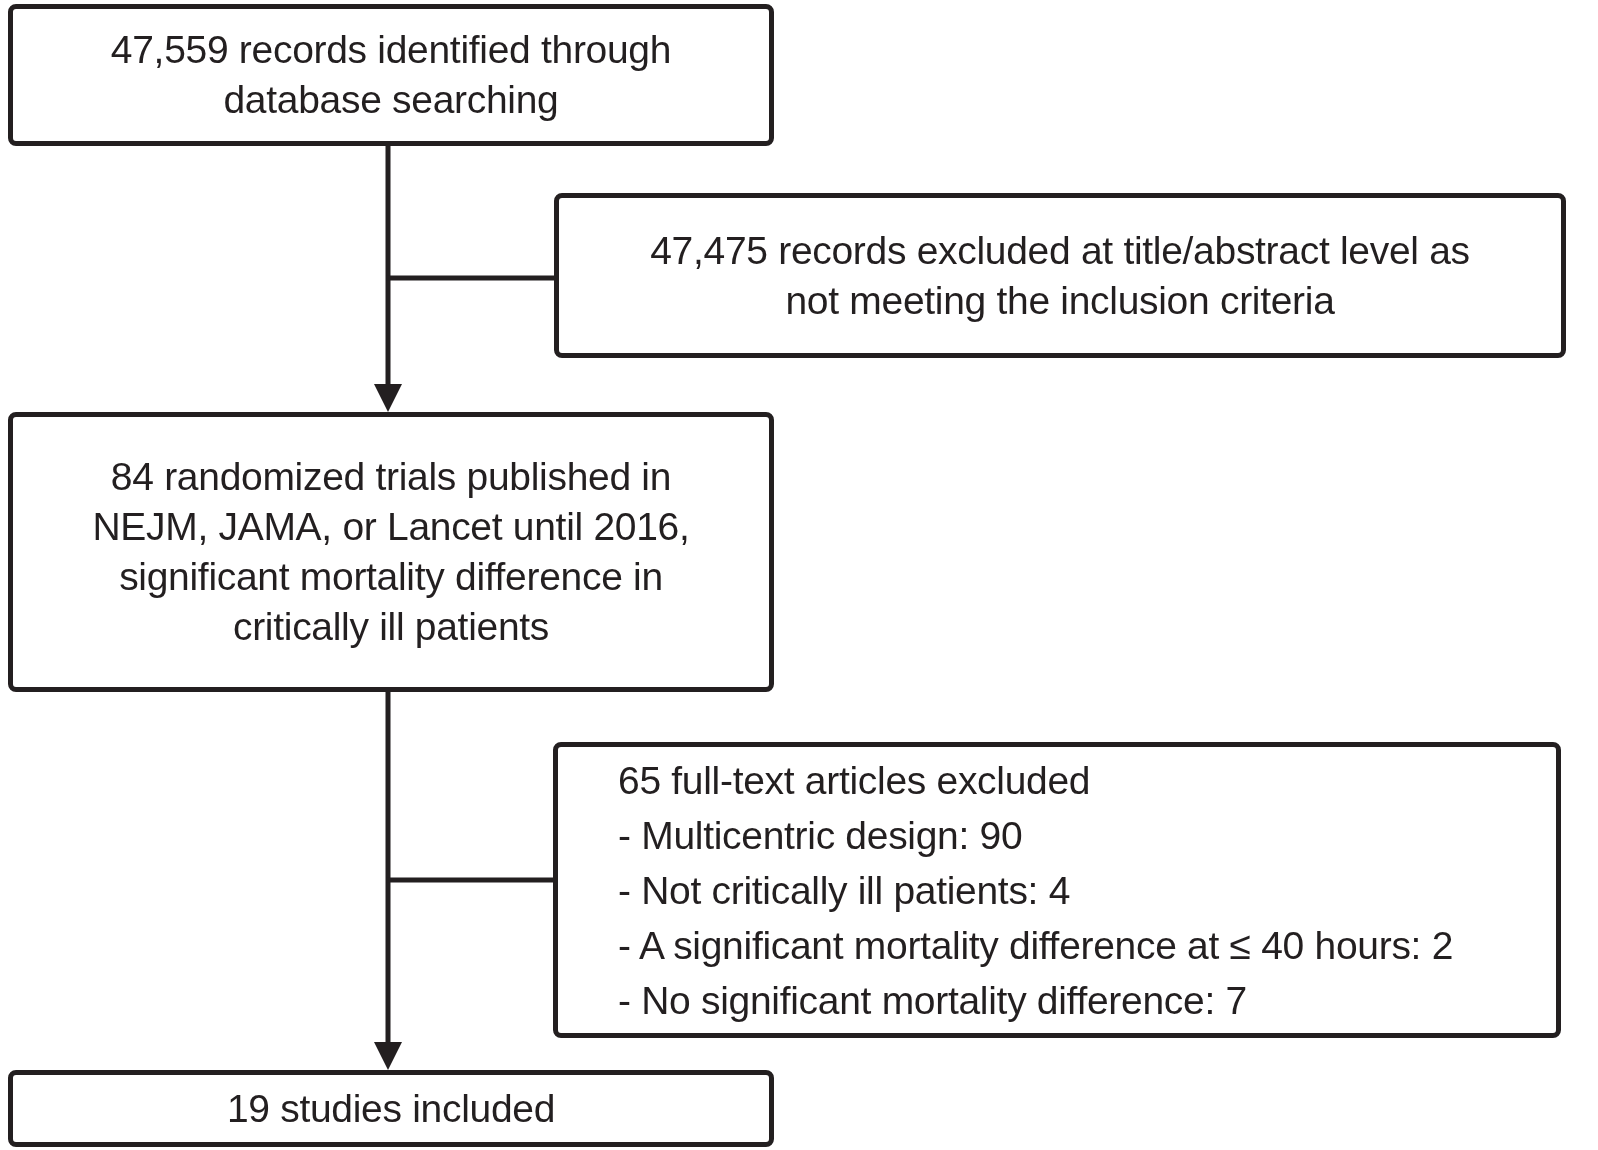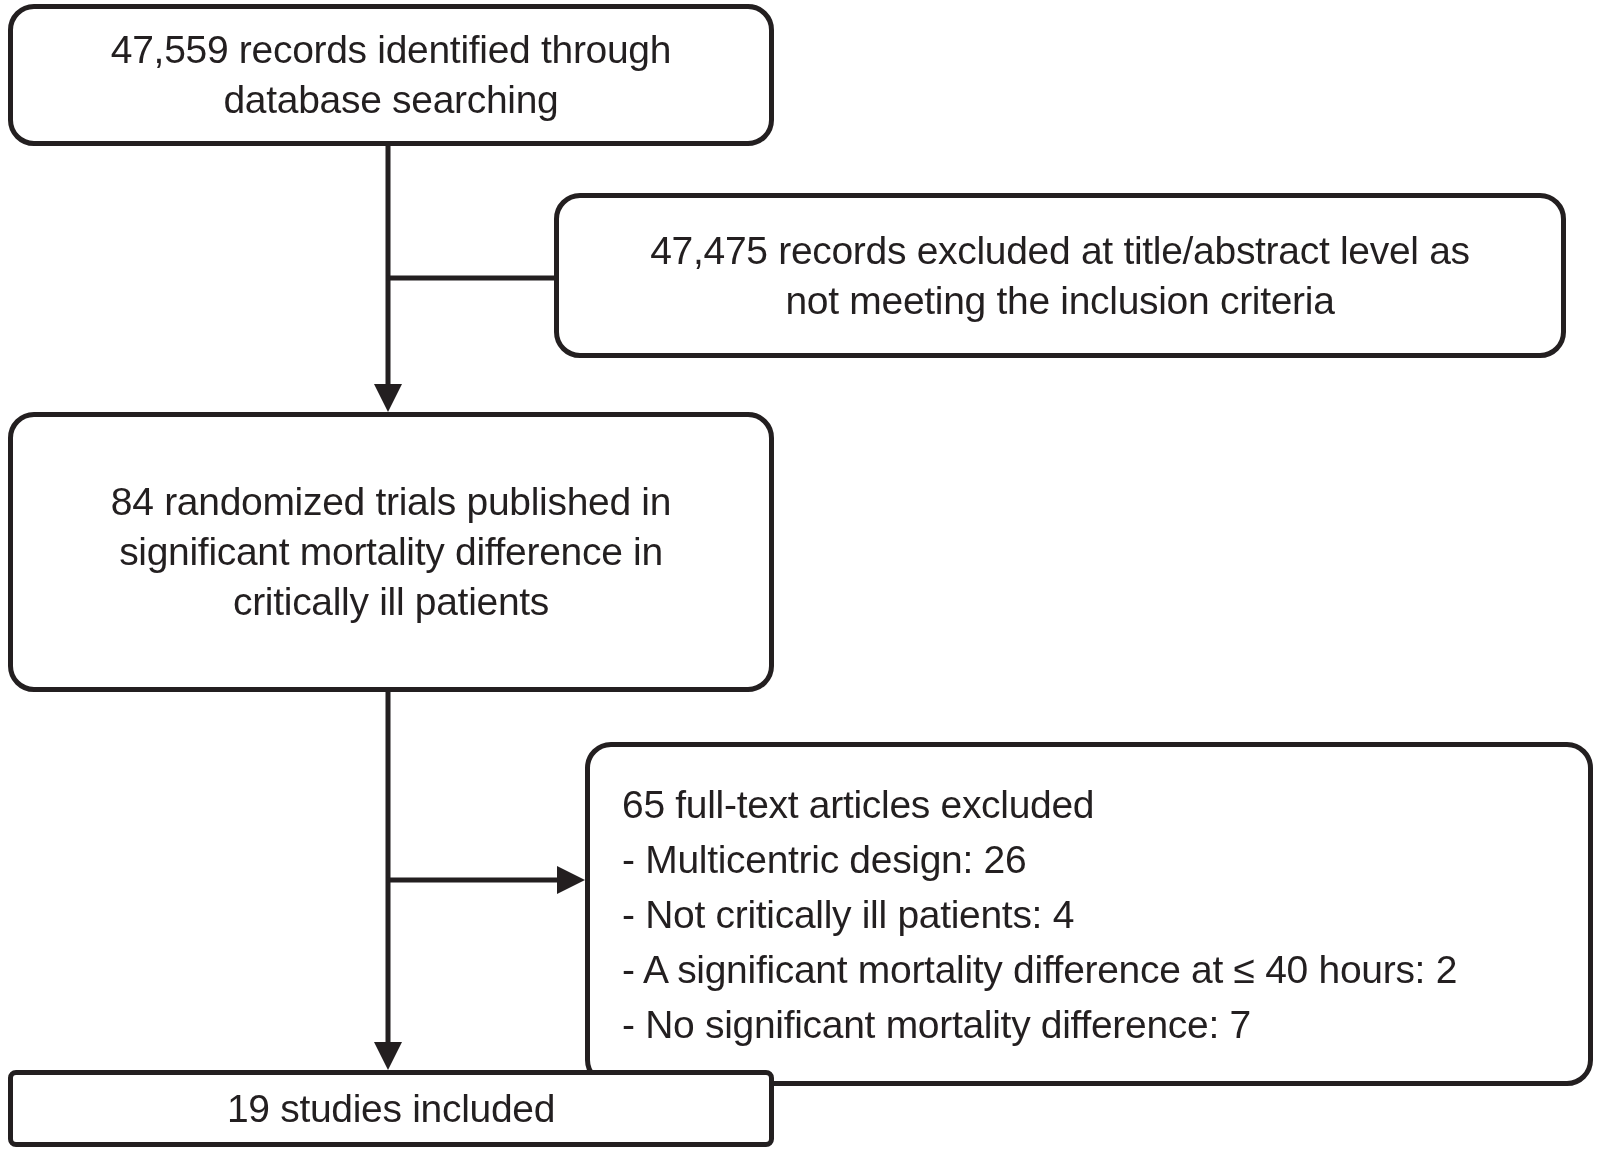--- a/index.html
+++ b/index.html
@@ -20,21 +20,21 @@
     position: absolute;
     left: 0;
     top: 0;
     width: 1598px;
     height: 1150px;
   }
   .box {
     position: absolute;
     box-sizing: border-box;
     border: 5px solid #231f20;
-    border-radius: 26px;
+    border-radius: 8px;
     background: #ffffff;
     display: flex;
     flex-direction: column;
     justify-content: center;
     align-items: center;
     text-align: center;
     font-size: 39px;
     line-height: 50px;
     letter-spacing: -0.3px;
   }
@@ -43,25 +43,25 @@
   .box-identified {
     left: 8px; top: 4px; width: 766px; height: 142px;
   }
   .box-excluded-records {
     left: 554px; top: 193px; width: 1012px; height: 165px;
   }
   .box-randomized-trials {
     left: 8px; top: 412px; width: 766px; height: 280px;
   }
   .box-fulltext-excluded {
-    left: 585px; top: 742px; width: 1008px; height: 344px;
+    left: 553px; top: 742px; width: 1008px; height: 296px;
     justify-content: center;
     align-items: flex-start;
     text-align: left;
-    padding: 6px 18px 6px 32px;
+    padding: 6px 18px 6px 60px;
     line-height: 55px;
   }
   .box-included {
     left: 8px; top: 1070px; width: 766px; height: 77px;
     border-radius: 8px;
   }
 </style>
 </head>
 <body>
 
@@ -91,27 +91,28 @@
     <div class="line">database searching</div>
   </div>
 
   <div class="box box-excluded-records">
     <div class="line">47,475 records excluded at title/abstract level as</div>
     <div class="line">not meeting the inclusion criteria</div>
   </div>
 
   <div class="box box-randomized-trials">
     <div class="line">84 randomized trials published in</div>
+    <div class="line">NEJM, JAMA, or Lancet until 2016,</div>
     <div class="line">significant mortality difference in</div>
     <div class="line">critically ill patients</div>
   </div>
 
   <div class="box box-fulltext-excluded">
     <div class="line">65 full-text articles excluded</div>
-    <div class="line">- Multicentric design: 26</div>
+    <div class="line">- Multicentric design: 90</div>
     <div class="line">- Not critically ill patients: 4</div>
     <div class="line">- A significant mortality difference at ≤ 40 hours: 2</div>
     <div class="line">- No significant mortality difference: 7</div>
   </div>
 
   <div class="box box-included">
     <div class="line">19 studies included</div>
   </div>
 
 </div>

